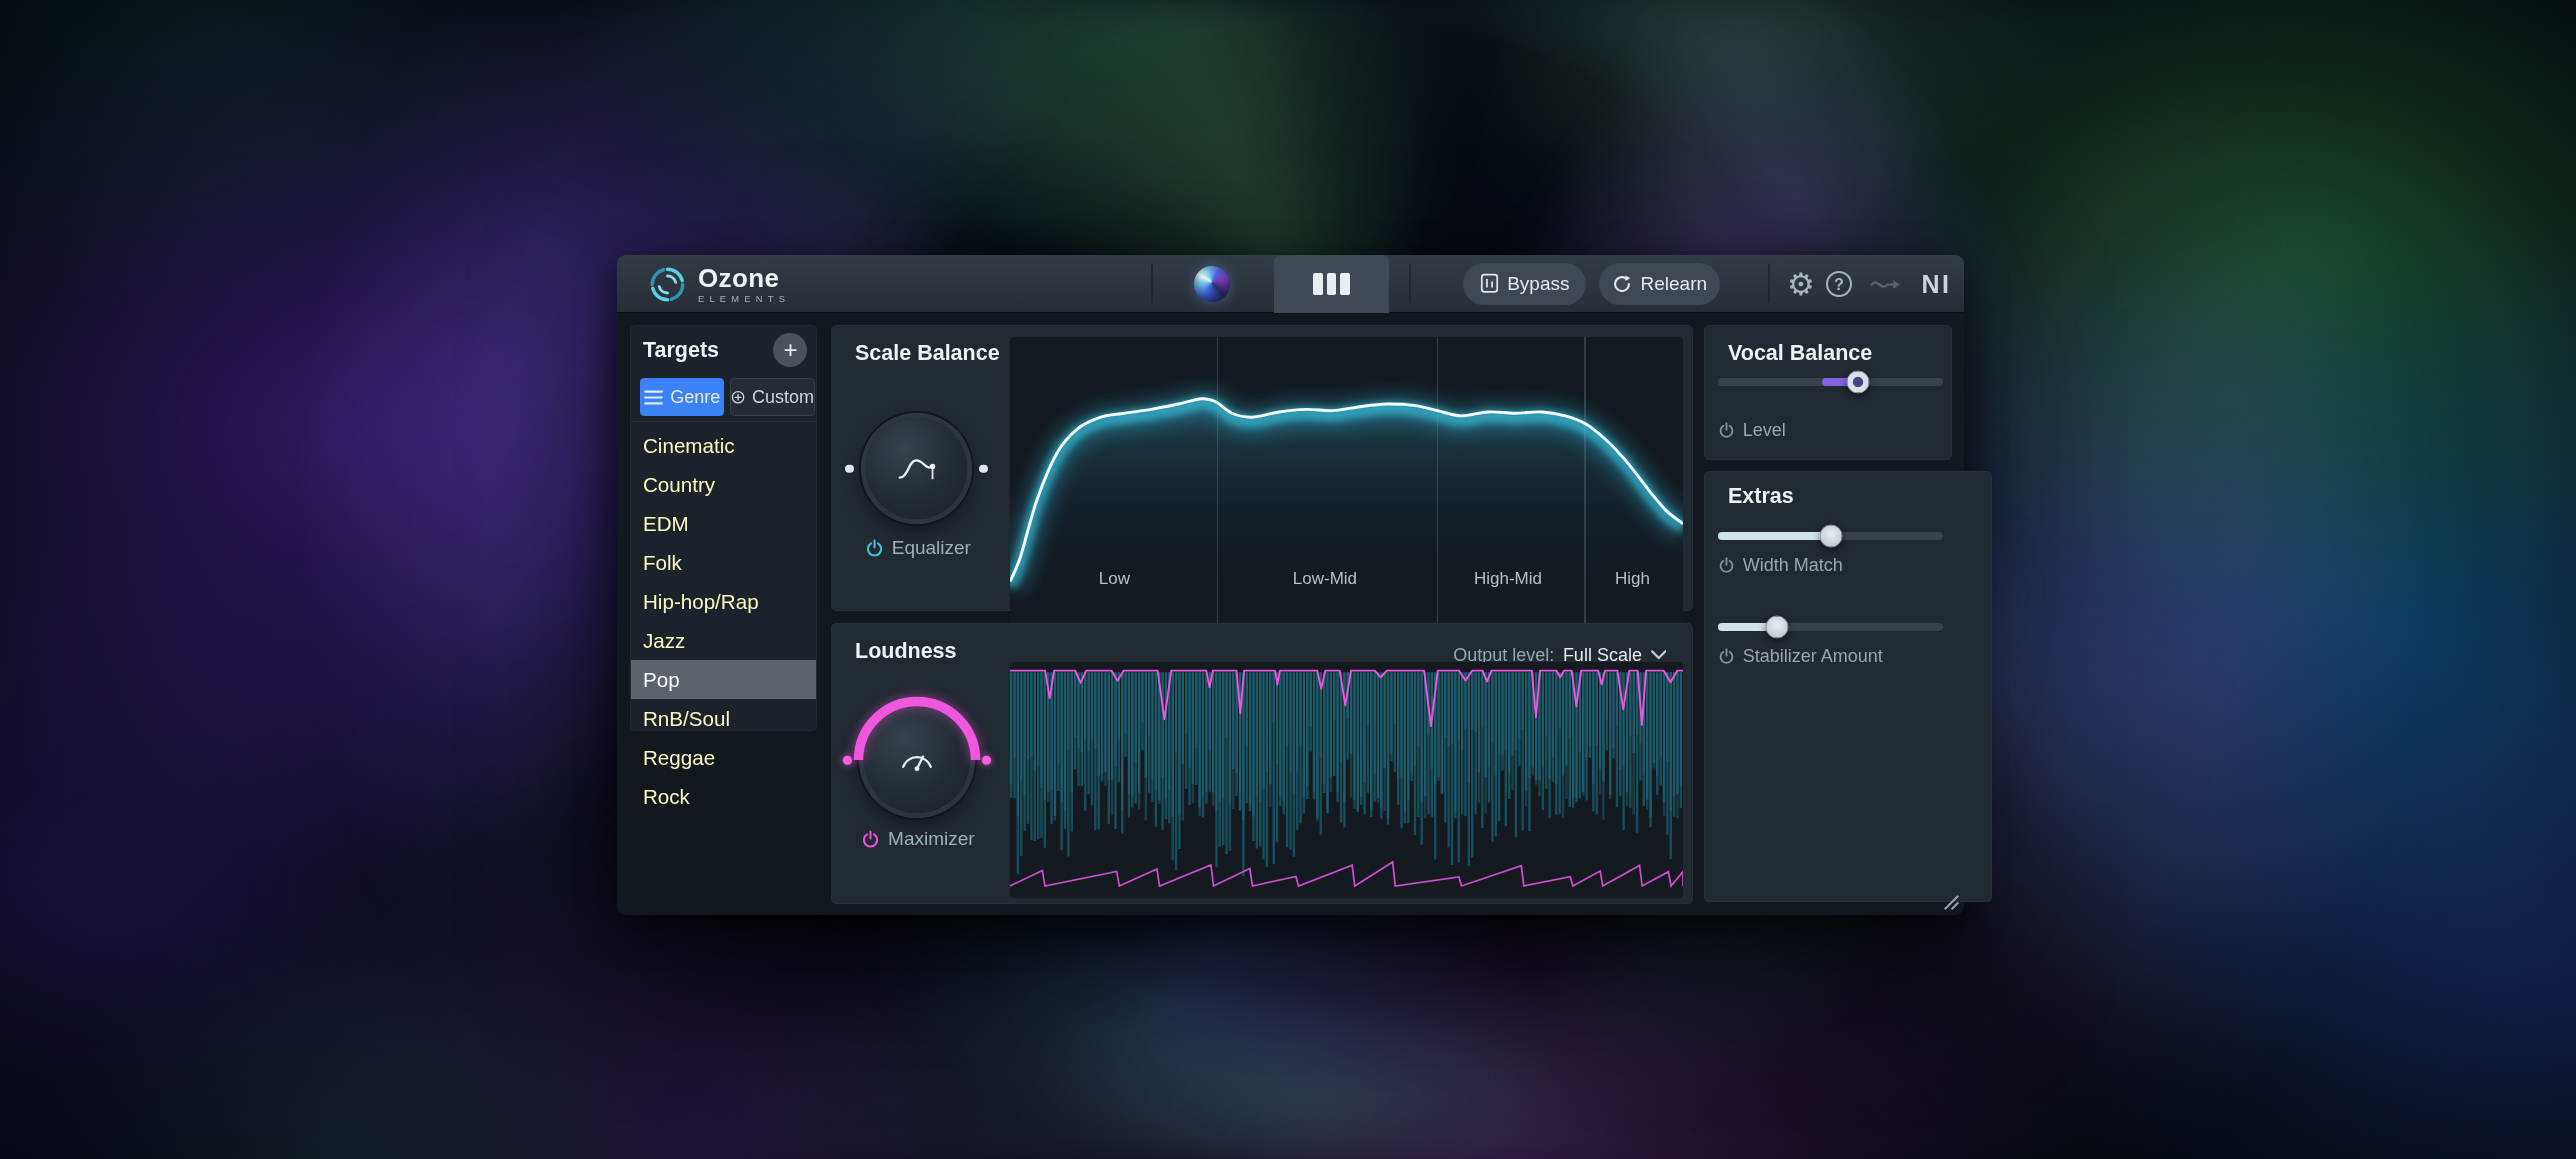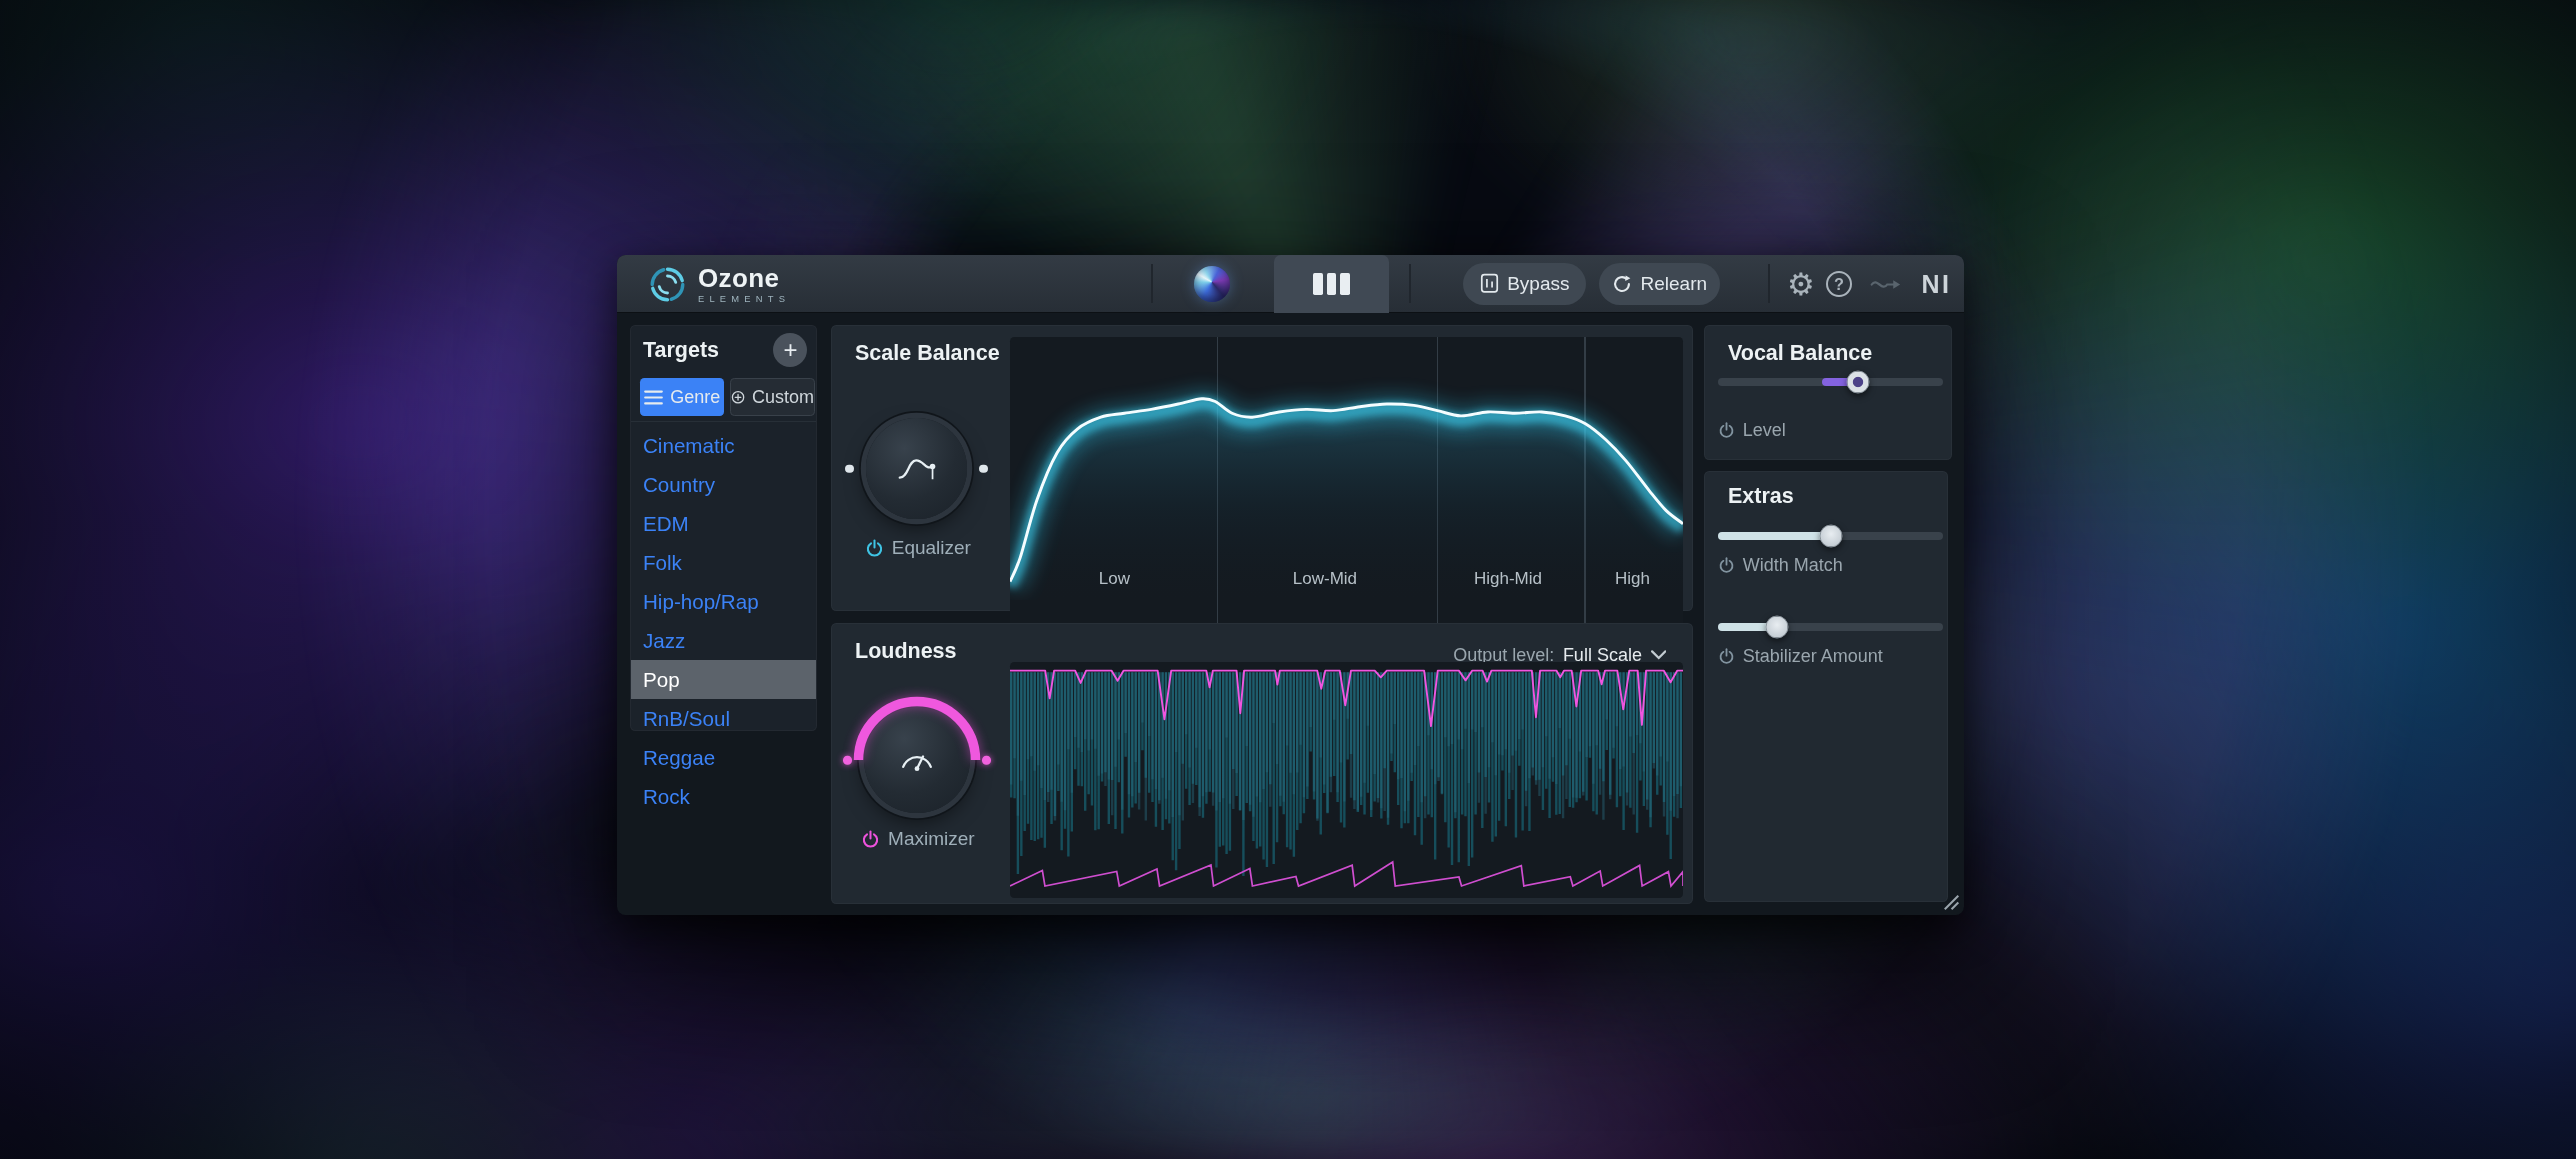--- a/index.html
+++ b/index.html
@@ -81,21 +81,21 @@
   .sidebar { left:13px; top:70px; width:187px; height:406px; background:#1b222a; }
   .targets-head { position:absolute; left:12px; top:12px; font-size:21.5px; font-weight:bold; color:#edf2f4; }
   .add-btn { position:absolute; right:8.6px; top:6.9px; width:34px; height:34px; border-radius:50%;
     background:#4a525c; color:#e8edf1; font-size:24px; display:flex; align-items:center; justify-content:center; cursor:pointer; }
   .chip { position:absolute; top:52px; height:38px; border-radius:4.3px; display:flex; align-items:center;
     justify-content:center; gap:6.9px; font-size:18px; cursor:pointer; }
   .chip.sel { background:#3b82f6; color:#e6ebee; }
   .chip.unsel { background:#252c34; border:0.9px solid #39414a; color:#cfd6db; }
   .side-sep { position:absolute; left:0; right:0; top:95px; height:0.9px; background:#272f37; }
   .genre-list { position:absolute; left:0; right:0; top:100px; }
-  .genre-item { height:39px; line-height:39px; padding-left:12px; font-size:20.6px; color:#3b82f6; cursor:pointer; }
+  .genre-item { height:39px; line-height:39px; padding-left:12px; font-size:20.6px; color:#fef9c3; cursor:pointer; }
   .genre-item.selected { background:#5c636b; color:#ffffff; }
 
   
   .knob { position:absolute; border-radius:50%;
     background: radial-gradient(circle at 38% 30%, #38424c, #232b33 55%, #1a2128 100%);
     box-shadow: 0 0 0 5.2px #2d353e, 0 0 0 6.9px #10151a, 0 8.6px 20.6px rgba(0,0,0,.55); cursor:pointer; }
   .knob-dot { position:absolute; top:50%; width:8.6px; height:8.6px; border-radius:50%; background:#dfe6eb; transform:translateY(-50%); }
   .knob-dot.l { left:-20.6px; } .knob-dot.r { right:-20.6px; }
   .knob-dot.pink { background:#f263df; box-shadow:0 0 6.9px rgba(240,90,220,.8); }
   .knob-glyph { position:absolute; left:50%; top:50%; transform:translate(-50%,-50%); }
@@ -351,21 +351,21 @@
     </div>
     <div class="slider-label" style="left:13px; top:94px;">
       <svg class="pw pw-gray" viewBox="0 0 16 16">
         <path d="M5.1 3.6 A5.6 5.6 0 1 0 10.9 3.6" fill="none" stroke="currentColor" stroke-width="1.7" stroke-linecap="round"></path>
         <line x1="8" y1="1.2" x2="8" y2="7.2" stroke="currentColor" stroke-width="1.7" stroke-linecap="round"></line>
       </svg>
       <span>Level</span>
     </div>
   </div>
 
-  <div class="panel" style="left:1087px; top:216px; width:244px; height:431px;">
+  <div class="panel" style="left:1087px; top:216px; width:288px; height:431px;">
     <div class="panel-title" style="top:12px;">Extras</div>
 
     <div class="slider x-slider" style="left:13px; top:52px; width:225px;">
       <div class="track">
         <div class="fill pale" style="width: 50%;"></div>
       </div>
       <div class="thumb" style="left: 50%;"></div>
     </div>
     <div class="slider-label" style="left:13px; top:83px;">
       <svg class="pw pw-gray" viewBox="0 0 16 16">

